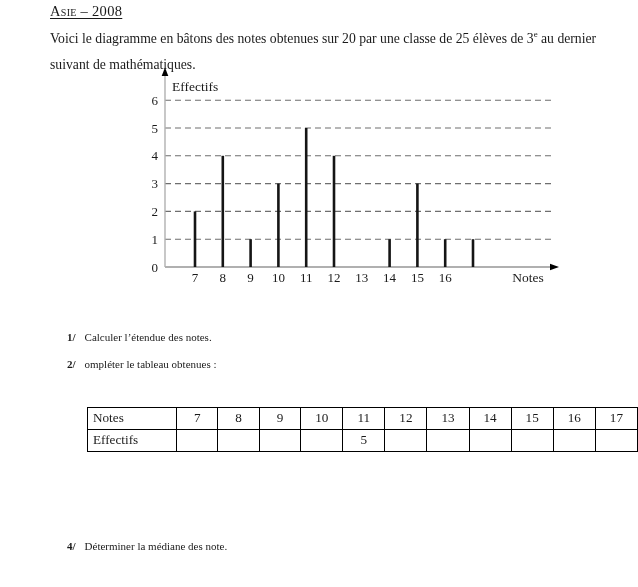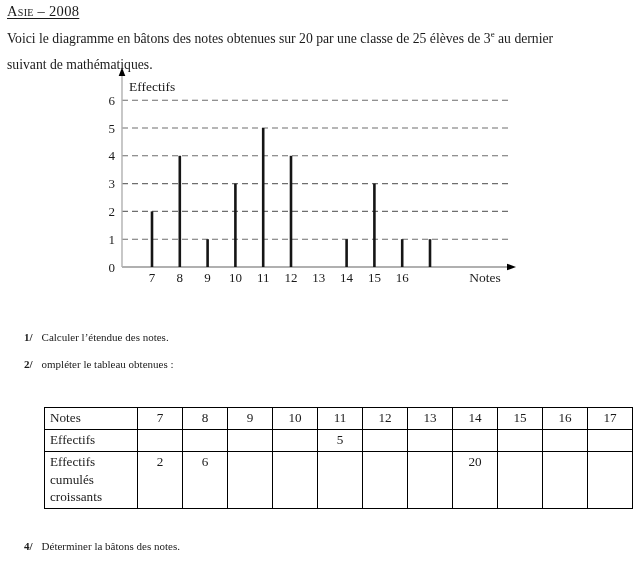--- a/index.html
+++ b/index.html
@@ -1,20 +1,20 @@
 <!DOCTYPE html>
 <html><head>
 <meta charset="utf-8">
 <style>
   html, body { margin:0; padding:0; }
   body {
     width:638px; height:587px; background:#ffffff; color:#1a1a1a;
     font-family:"Liberation Serif", serif; position:relative; overflow:hidden;
   }
-  .page { position:absolute; inset:0; }
+  .page { position:absolute; inset:0;margin-left:43px; }
 
   .title {
     position:absolute; left:7px; top:3px;
     font-size:14.5px; font-variant:small-caps; letter-spacing:.3px;
     text-decoration:underline; text-underline-offset:2px;
   }
 
   .intro { position:absolute; left:7px; top:21px; font-size:13.7px; line-height:26px; white-space:nowrap; }
   .intro sup { font-size:9px; }
 
@@ -129,33 +129,19 @@
             <td class="num"></td>
             <td class="num"></td>
             <td class="num">5</td>
             <td class="num"></td>
             <td class="num"></td>
             <td class="num"></td>
             <td class="num"></td>
             <td class="num"></td>
             <td class="num"></td>
           </tr>
-          <tr class="tall">
-            <td class="label">Effectifs cumulés croissants</td>
-            <td class="num">2</td>
-            <td class="num">6</td>
-            <td class="num"></td>
-            <td class="num"></td>
-            <td class="num"></td>
-            <td class="num"></td>
-            <td class="num"></td>
-            <td class="num">20</td>
-            <td class="num"></td>
-            <td class="num"></td>
-            <td class="num"></td>
-          </tr>
         </tbody>
     </table>
   </div>
 
-  <div class="q q4"><span class="num">4/</span><span class="txt">Déterminer la bâtons des notes.</span></div>
+  <div class="q q4"><span class="num">4/</span><span class="txt">Déterminer la médiane des note.</span></div>
 
 </div>
 
 </body></html>

